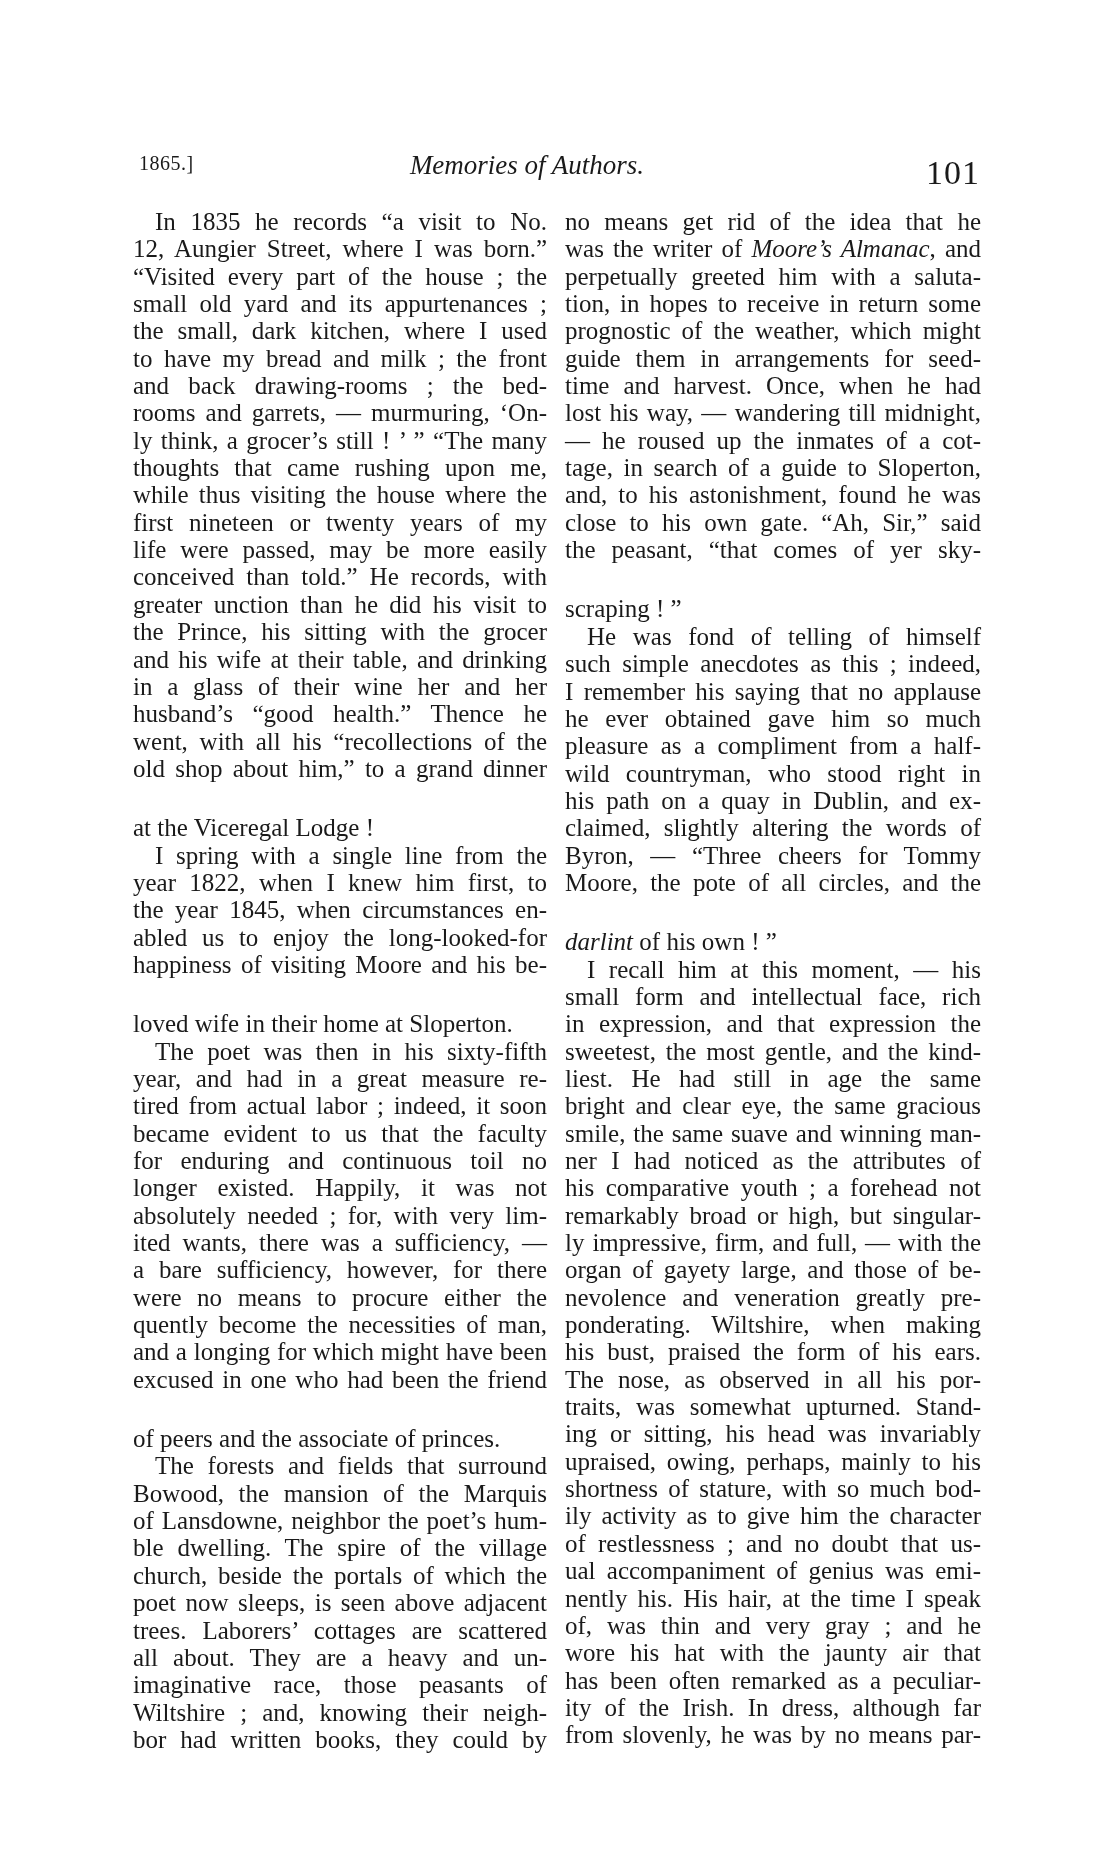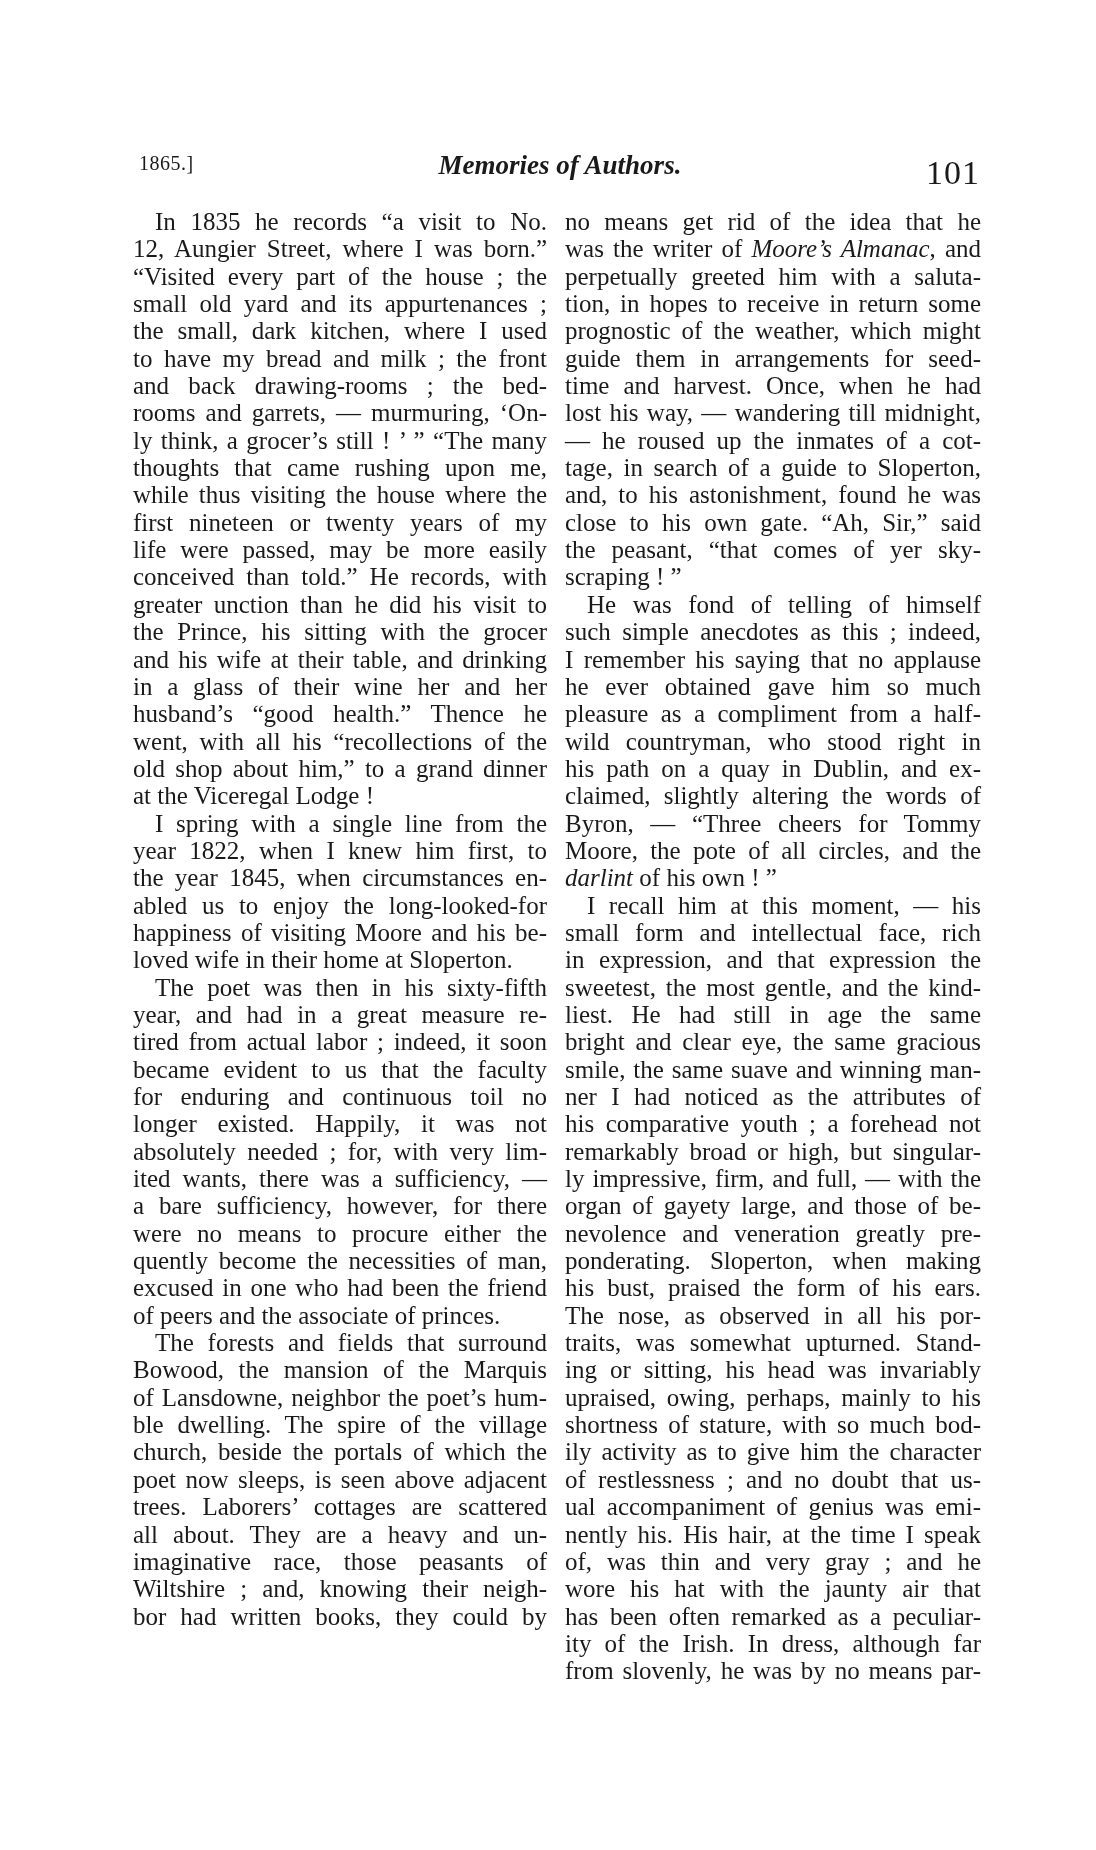--- a/index.html
+++ b/index.html
@@ -3,27 +3,27 @@
 <meta charset="utf-8">
 <style>
   html, body { margin: 0; padding: 0; background: #ffffff; }
   body {
     width: 1096px; height: 1850px; position: relative; overflow: hidden;
     font-family: "Liberation Serif", "DejaVu Serif", serif;
     color: #1a1a1a;
   }
   .header { position: absolute; top: 150px; left: 0; width: 1096px; height: 40px; }
   .hdr-left { position: absolute; left: 139px; top: 2px; font-size: 20px; letter-spacing: 0.5px; }
-  .hdr-title { position: absolute; left: 400px; width: 320px; top: 0; text-align: center; font-style: italic; font-size: 27px; font-weight: bold; }
+  .hdr-title { position: absolute; left: 367px; width: 320px; top: 0; text-align: center; font-style: italic; font-size: 27px; }
   .hdr-right { position: absolute; left: 920px; width: 60px; top: 4px; text-align: right; font-size: 34px; letter-spacing: 1px; }
   .col { position: absolute; top: 208px; width: 414px; font-size: 25px; line-height: 27.35px; }
   .col-left { left: 133px; }
   .col-right { left: 565px; width: 416px; }
   .line { display: block; white-space: nowrap; text-align: justify; text-align-last: justify; height: 27.35px; overflow: visible; }
-  .line.last { text-align-last: left; }
+  .line.last { text-align-last: left; margin-top: 32px; }
   .line.indent { padding-left: 22px; }
   .line i { font-style: italic; }
 </style>
 </head>
 <body>
 
 <div class="header">
   <span class="hdr-left">1865.]</span>
   <span class="hdr-title">Memories of Authors.</span>
   <span class="hdr-right">101</span>
@@ -62,20 +62,21 @@
     <span class="line">year, and had in a great measure re-</span>
     <span class="line">tired from actual labor ; indeed, it soon</span>
     <span class="line">became evident to us that the faculty</span>
     <span class="line">for enduring and continuous toil no</span>
     <span class="line">longer existed. Happily, it was not</span>
     <span class="line">absolutely needed ; for, with very lim-</span>
     <span class="line">ited wants, there was a sufficiency, —</span>
     <span class="line">a bare sufficiency, however, for there</span>
     <span class="line">were no means to procure either the</span>
     <span class="line">quently become the necessities of man,</span>
+    <span class="line">and a longing for which might have been</span>
     <span class="line">excused in one who had been the friend</span>
     <span class="line last">of peers and the associate of princes.</span>
     <span class="line indent">The forests and fields that surround</span>
     <span class="line">Bowood, the mansion of the Marquis</span>
     <span class="line">of Lansdowne, neighbor the poet’s hum-</span>
     <span class="line">ble dwelling. The spire of the village</span>
     <span class="line">church, beside the portals of which the</span>
     <span class="line">poet now sleeps, is seen above adjacent</span>
     <span class="line">trees. Laborers’ cottages are scattered</span>
     <span class="line">all about. They are a heavy and un-</span>
@@ -115,21 +116,21 @@
     <span class="line">sweetest, the most gentle, and the kind-</span>
     <span class="line">liest. He had still in age the same</span>
     <span class="line">bright and clear eye, the same gracious</span>
     <span class="line">smile, the same suave and winning man-</span>
     <span class="line">ner I had noticed as the attributes of</span>
     <span class="line">his comparative youth ; a forehead not</span>
     <span class="line">remarkably broad or high, but singular-</span>
     <span class="line">ly impressive, firm, and full, — with the</span>
     <span class="line">organ of gayety large, and those of be-</span>
     <span class="line">nevolence and veneration greatly pre-</span>
-    <span class="line">ponderating. Sloperton, when making</span>
+    <span class="line">ponderating. Wiltshire, when making</span>
     <span class="line">his bust, praised the form of his ears.</span>
     <span class="line">The nose, as observed in all his por-</span>
     <span class="line">traits, was somewhat upturned. Stand-</span>
     <span class="line">ing or sitting, his head was invariably</span>
     <span class="line">upraised, owing, perhaps, mainly to his</span>
     <span class="line">shortness of stature, with so much bod-</span>
     <span class="line">ily activity as to give him the character</span>
     <span class="line">of restlessness ; and no doubt that us-</span>
     <span class="line">ual accompaniment of genius was emi-</span>
     <span class="line">nently his. His hair, at the time I speak</span>

